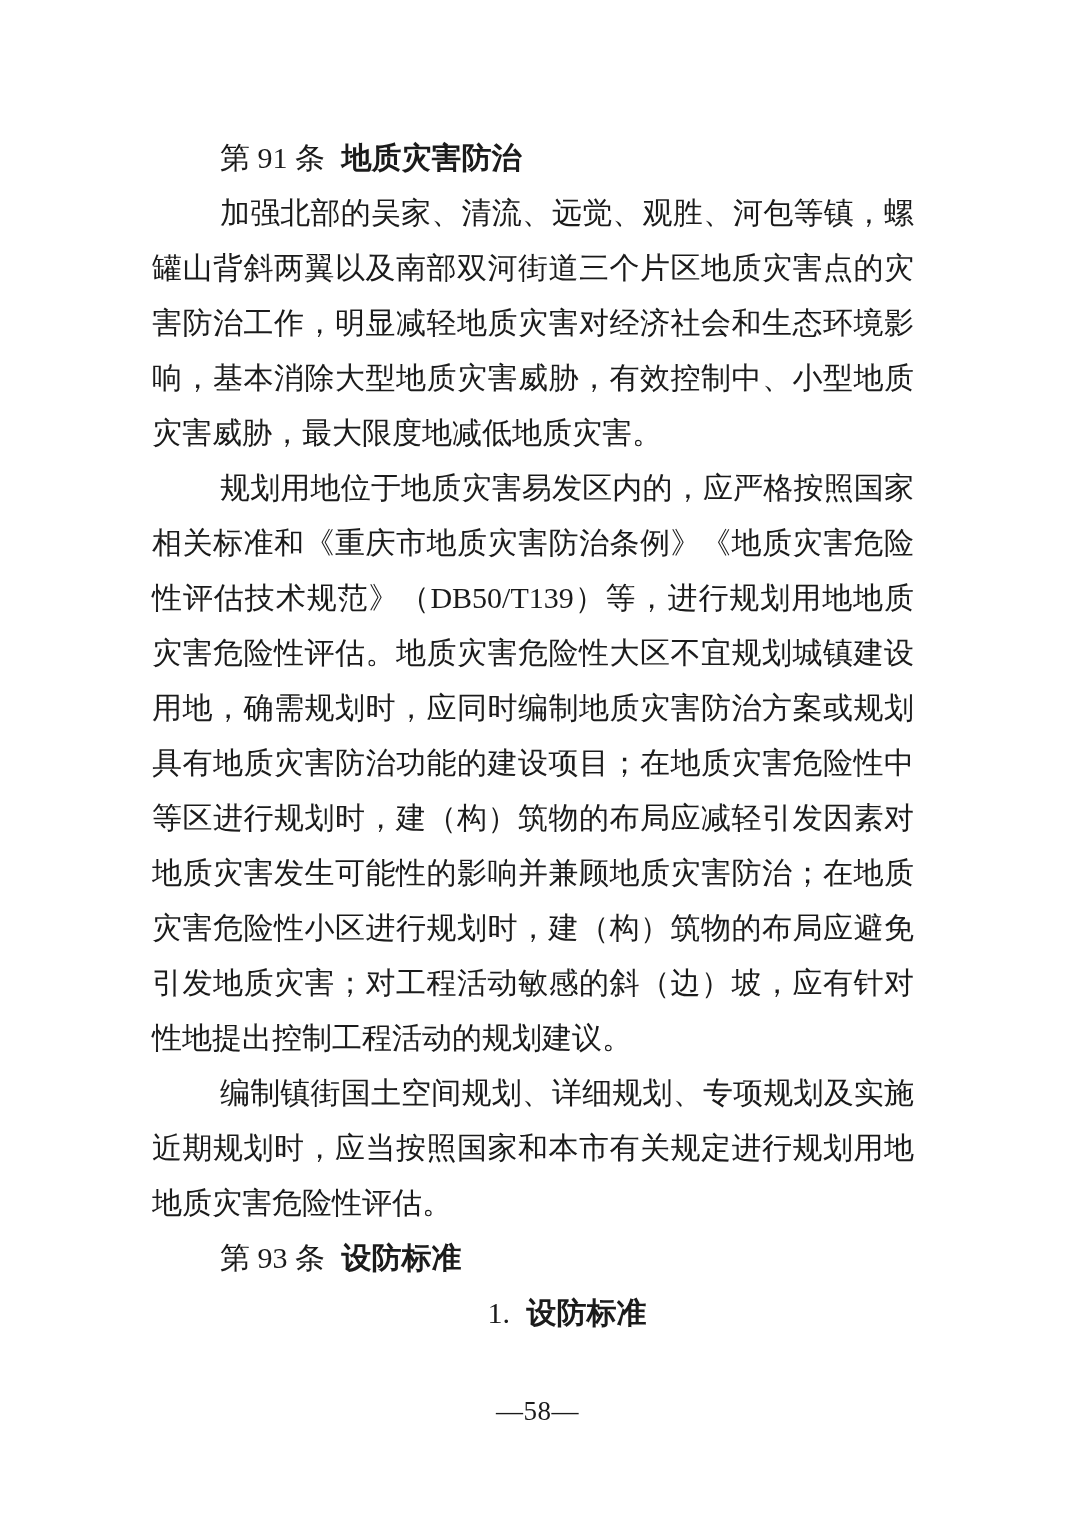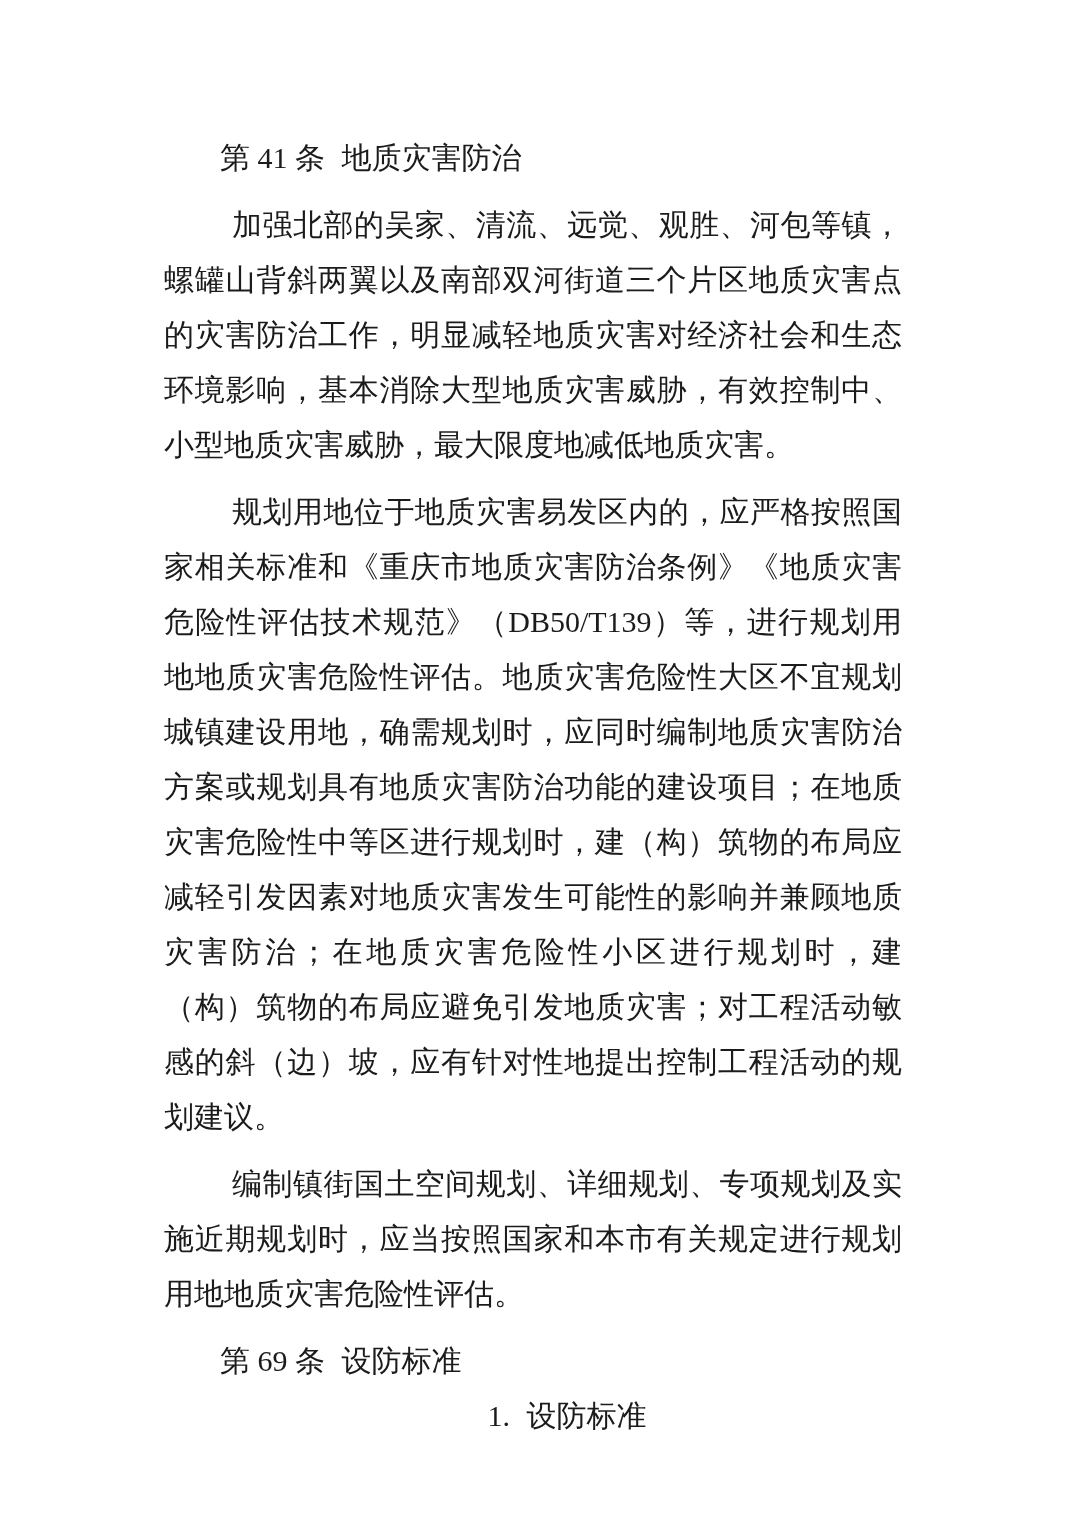--- a/index.html
+++ b/index.html
@@ -21,40 +21,41 @@
     left: 152px;
     top: 130px;
     width: 762px;
     font-size: 30px;
     line-height: 55px;
     text-align: justify;
     text-justify: inter-character;
     text-spacing-trim: trim-all;
   }
   .para {
-    margin: 12px;
+    margin: 0;
     text-indent: 68px;
   }
   .underlined {
     text-decoration-thickness: 2px;
     text-underline-offset: 9px;
     text-decoration-color: #1b1b1b;
   }
   .justify-last {
     text-align-last: justify;
   }
   .article-heading {
     margin: 0;
     text-indent: 68px;
     text-align: left;
     white-space: nowrap;
   }
   .article-heading .article-title,
   .list-item .item-label {
     margin-left: 0.55em;
+    font-weight: bold;
   }
   .list-item {
     margin: 0;
     text-indent: 68px;
     text-align: center;
     white-space: nowrap;
   }
   .footer {
     position: absolute;
     left: 0;
@@ -66,33 +67,34 @@
     color: #1b1b1b;
   }
 </style>
 </head>
 <body>
 
 <div class="page">
   <div class="doc-body">
 
     <div class="article-heading">
-      <span class="article-number">第 41 条</span><span class="article-title">地质灾害防治</span>
+      <span class="article-number">第 91 条</span><span class="article-title">地质灾害防治</span>
     </div>
 
     <p class="para">加强北部的吴家、清流、远觉、观胜、河包等镇，螺罐山背斜两翼以及南部双河街道三个片区地质灾害点的灾害防治工作，明显减轻地质灾害对经济社会和生态环境影响，基本消除大型地质灾害威胁，有效控制中、小型地质灾害威胁，最大限度地减低地质灾害。</p>
 
     <p class="para underlined">规划用地位于地质灾害易发区内的，应严格按照国家相关标准和《重庆市地质灾害防治条例》《地质灾害危险性评估技术规范》（DB50/T139）等，进行规划用地地质灾害危险性评估。地质灾害危险性大区不宜规划城镇建设用地，确需规划时，应同时编制地质灾害防治方案或规划具有地质灾害防治功能的建设项目；在地质灾害危险性中等区进行规划时，建（构）筑物的布局应减轻引发因素对地质灾害发生可能性的影响并兼顾地质灾害防治；在地质灾害危险性小区进行规划时，建（构）筑物的布局应避免引发地质灾害；对工程活动敏感的斜（边）坡，应有针对性地提出控制工程活动的规划建议。</p>
 
     <p class="para">编制镇街国土空间规划、详细规划、专项规划及实施近期规划时，应当按照国家和本市有关规定进行规划用地地质灾害危险性评估。</p>
 
     <div class="article-heading">
-      <span class="article-number">第 69 条</span><span class="article-title">设防标准</span>
+      <span class="article-number">第 93 条</span><span class="article-title">设防标准</span>
     </div>
 
     <div class="list-item">
       <span class="item-number">1.</span><span class="item-label">设防标准</span>
     </div>
 
 
   </div>
 
+  <div class="footer">—58—</div>
 </div>
 
 </body></html>

